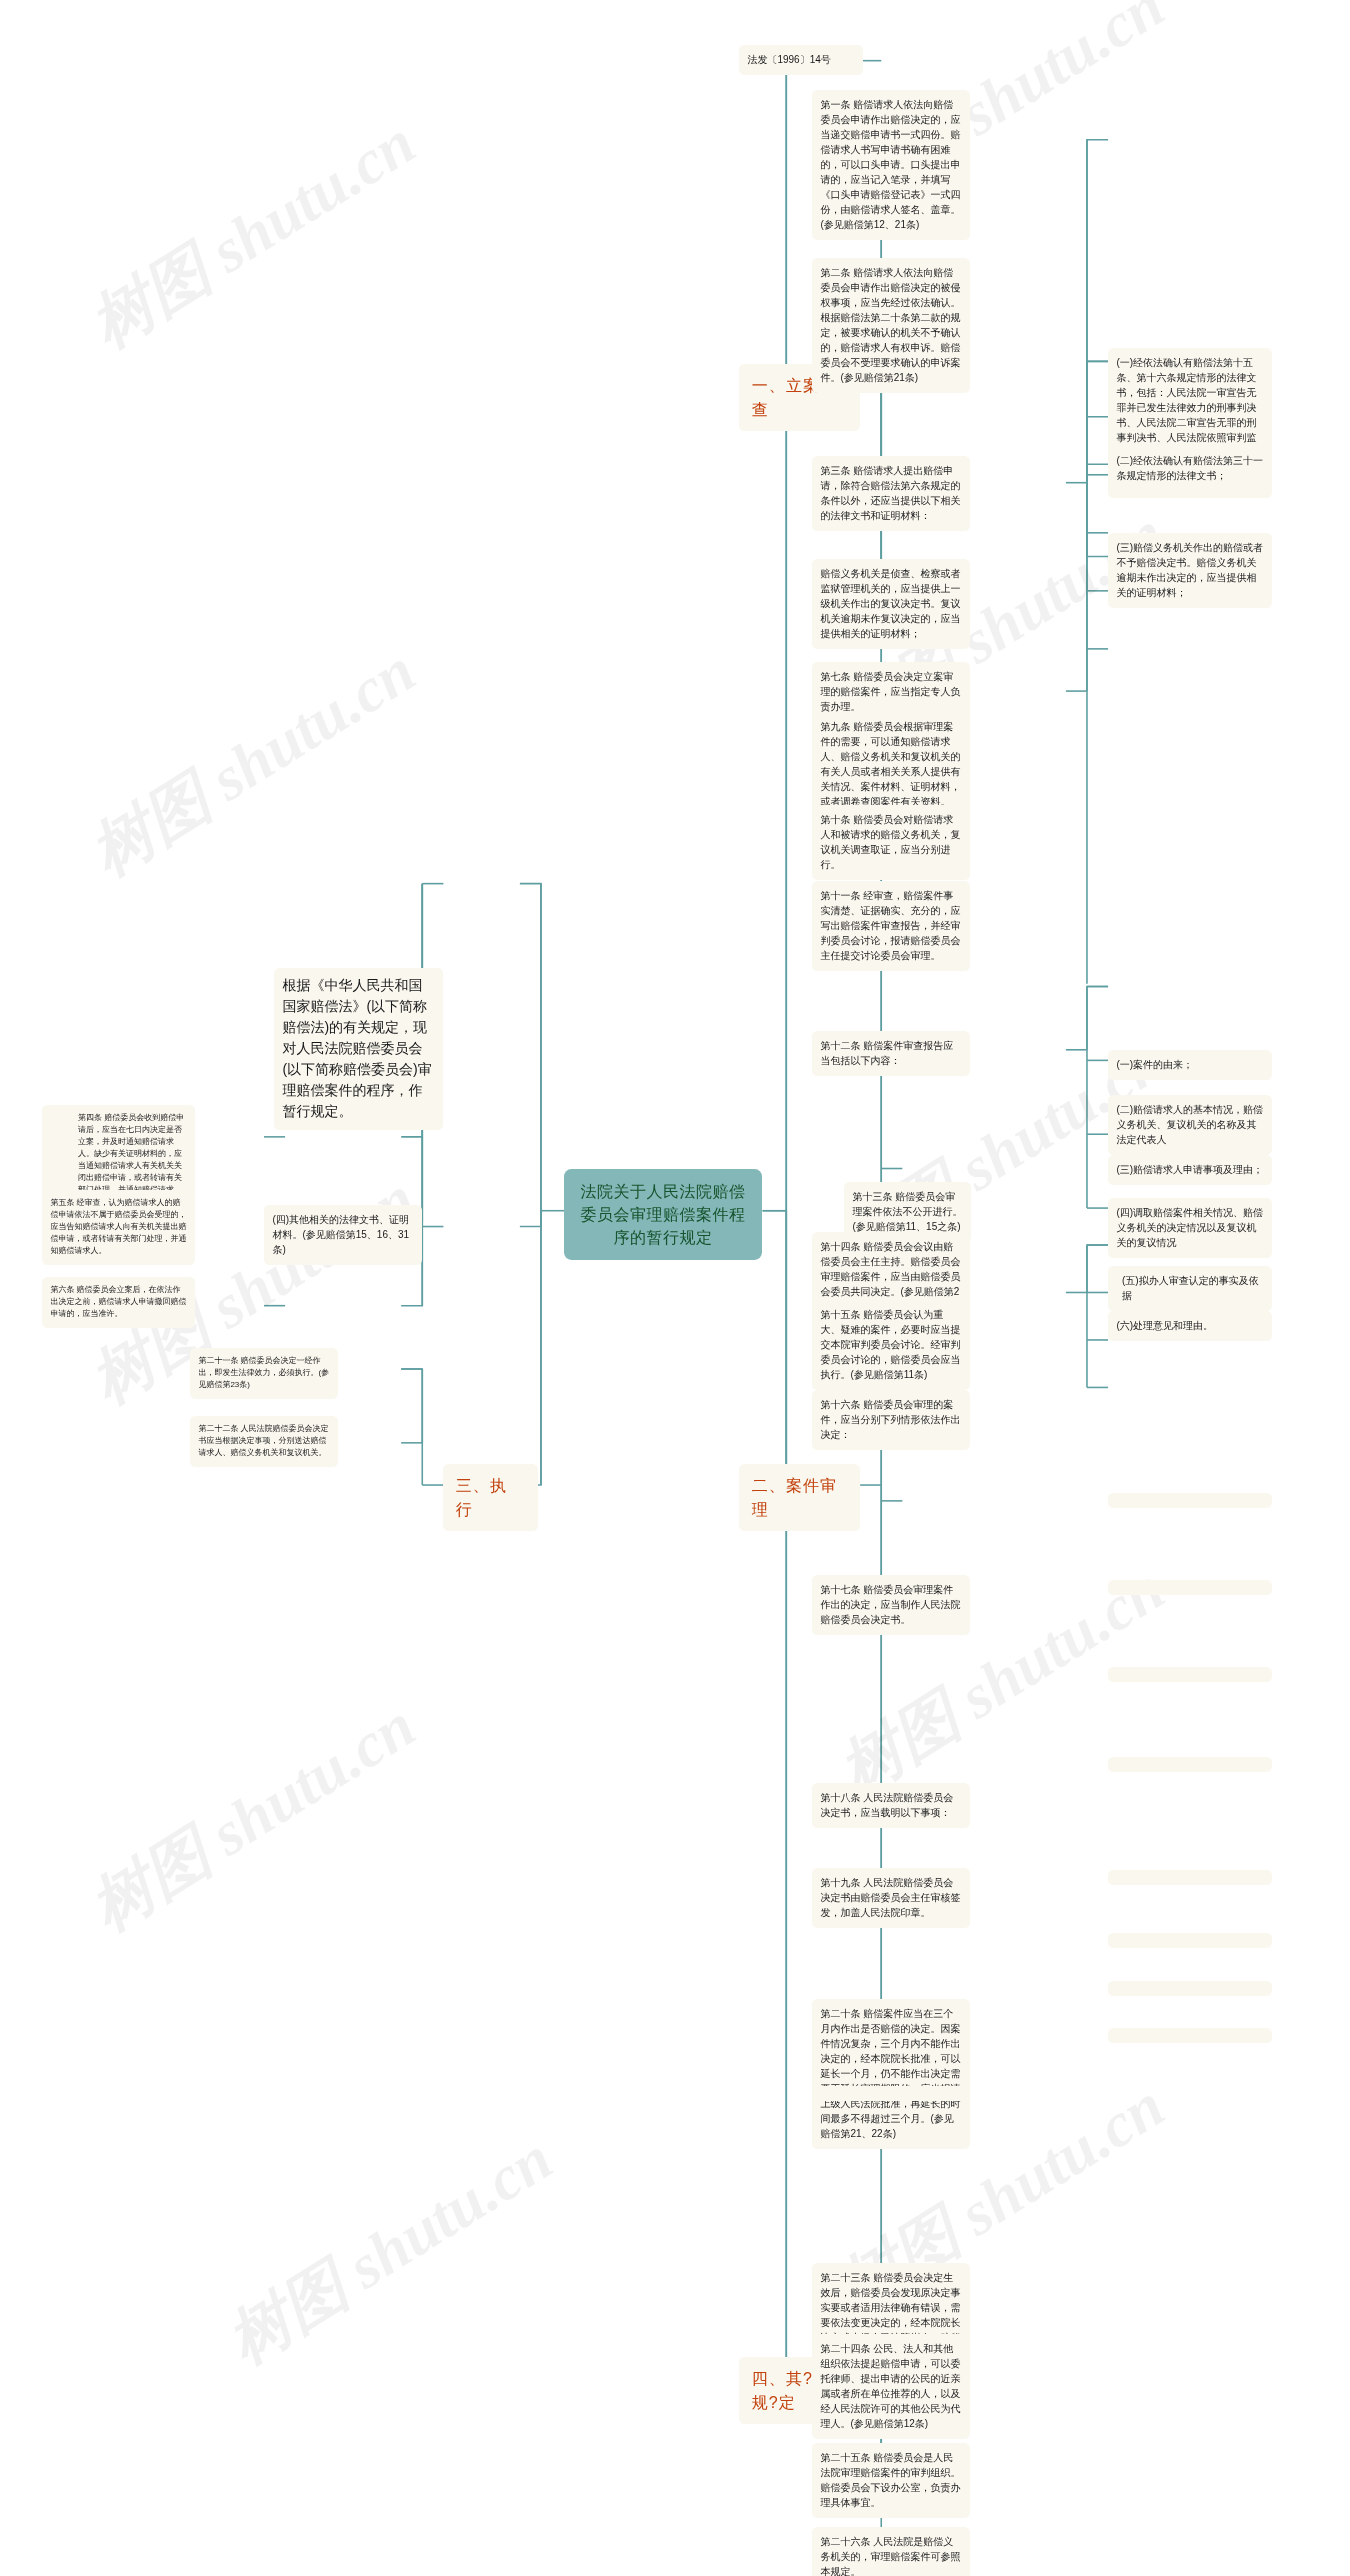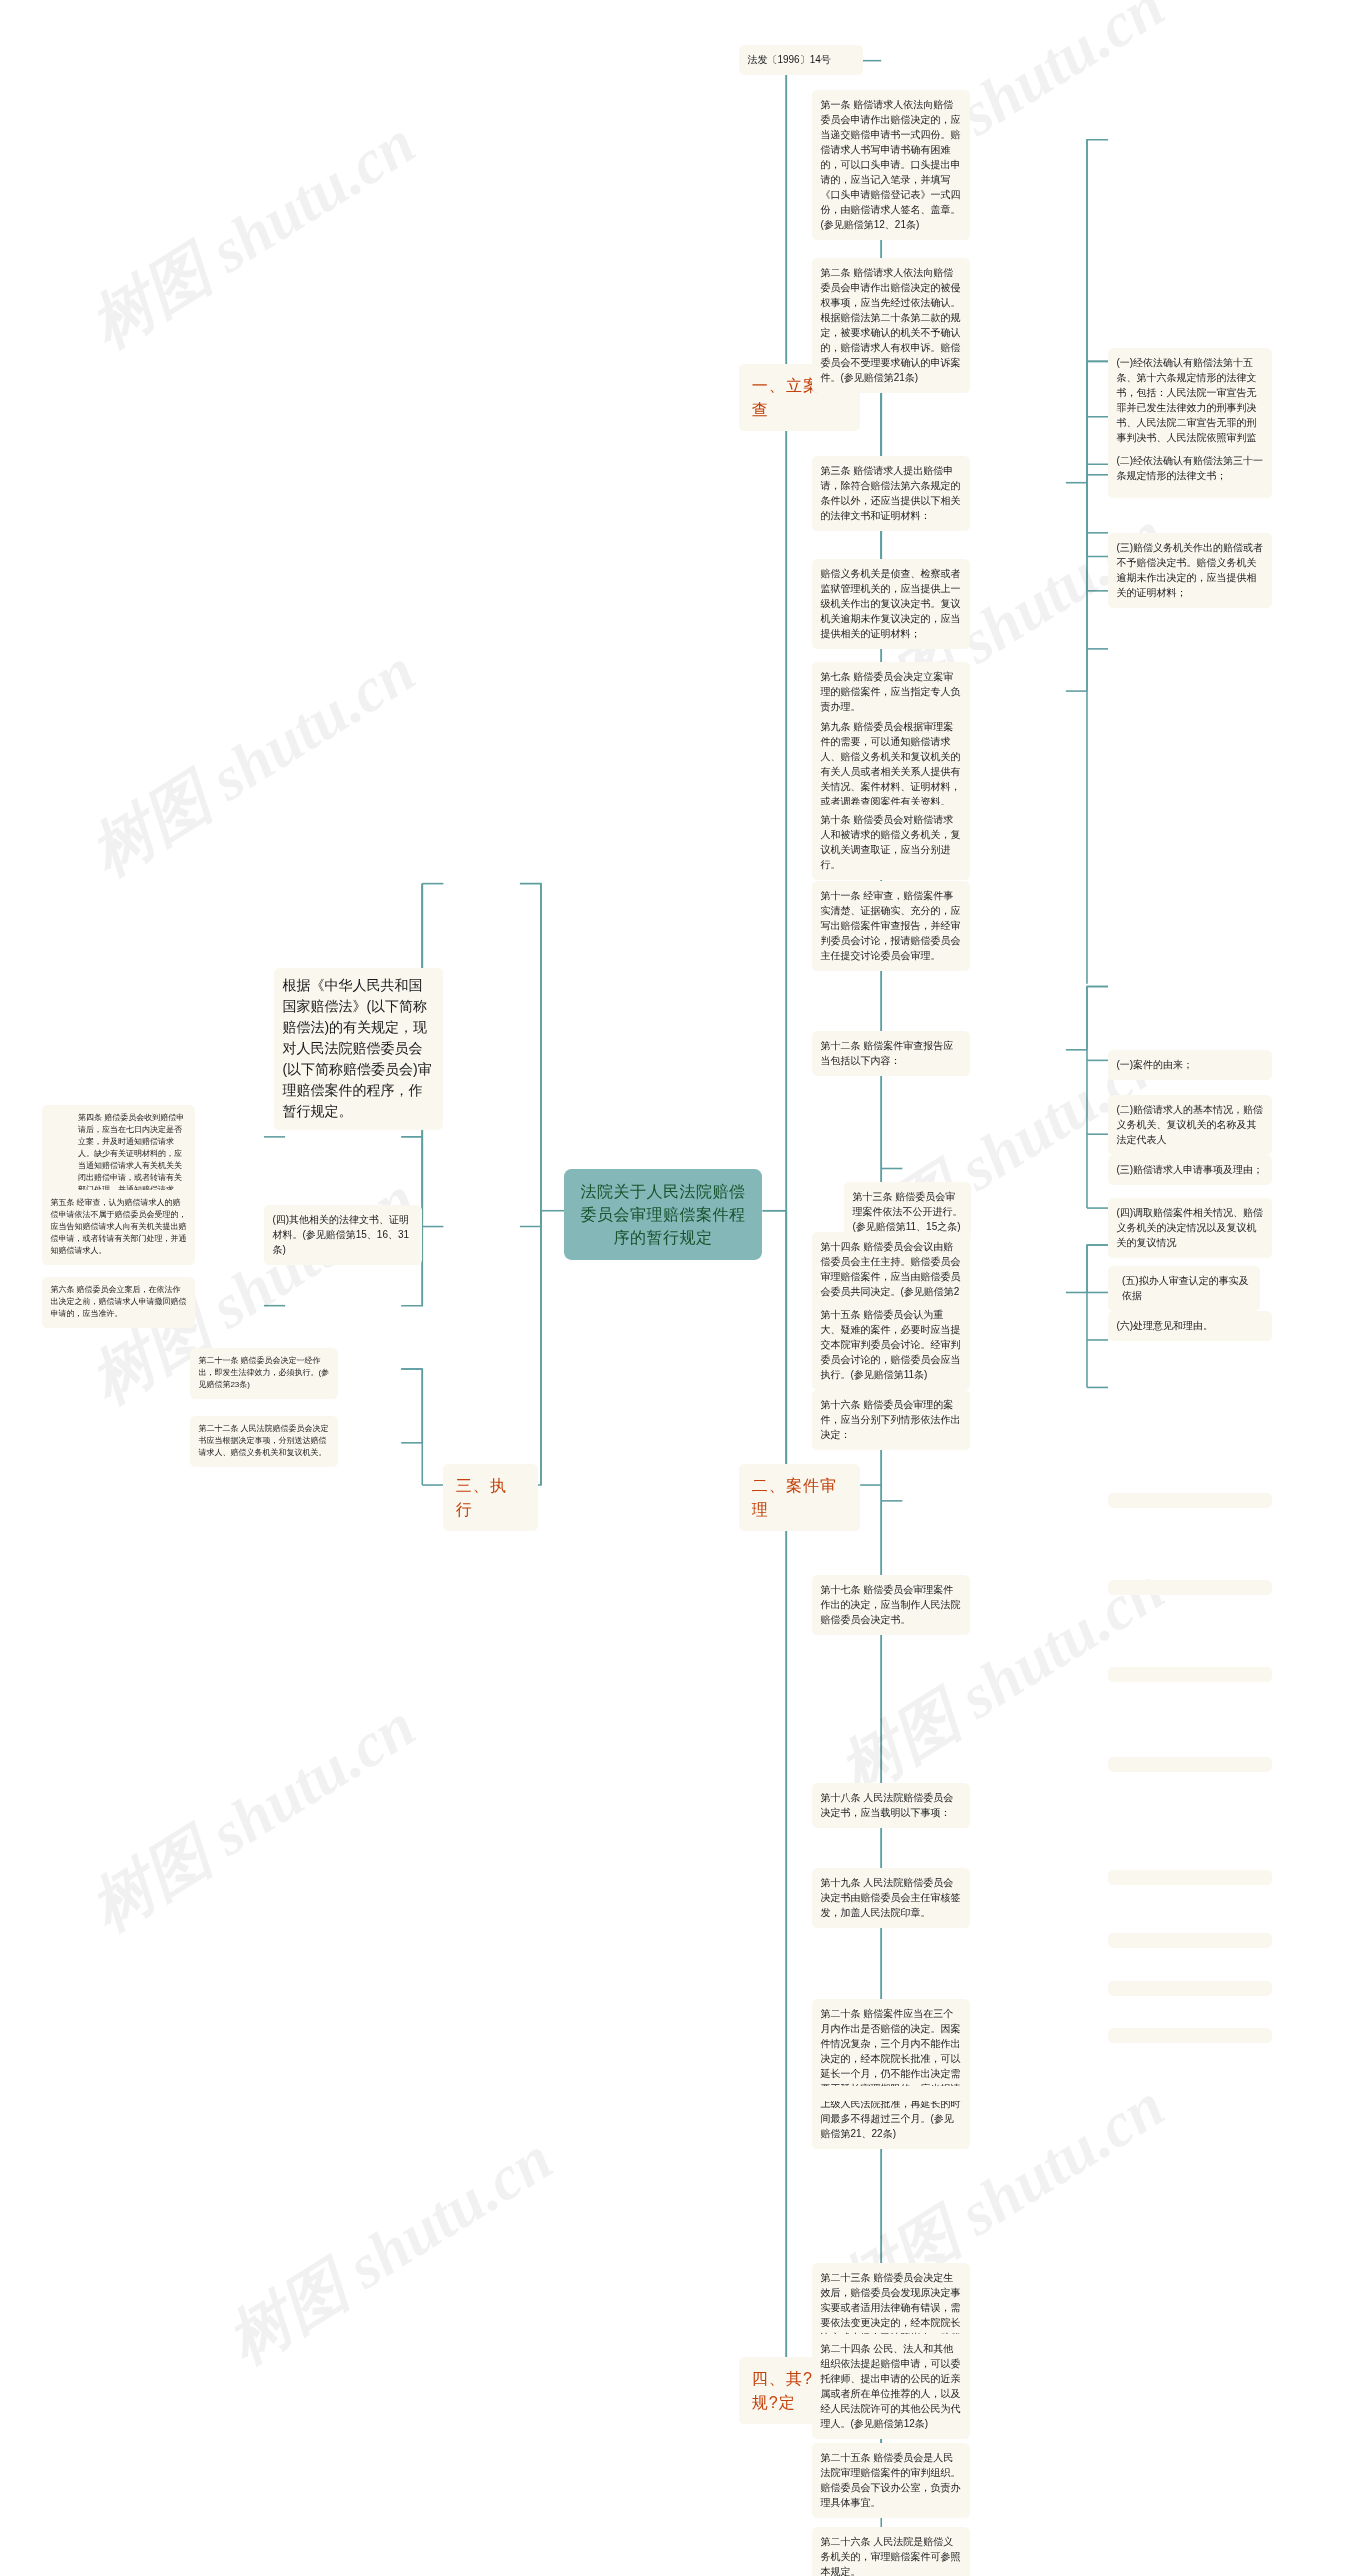--- a/index.html
+++ b/index.html
@@ -197,21 +197,21 @@
   <div class="node n-leaf" style="left:812px;top:1575px;width:158px;">第十七条 赔偿委员会审理案件作出的决定，应当制作人民法院赔偿委员会决定书。</div>
   <div class="node n-leaf" style="left:812px;top:1783px;width:158px;">第十八条 人民法院赔偿委员会决定书，应当载明以下事项：</div>
   <div class="node n-leaf" style="left:812px;top:1868px;width:158px;">第十九条 人民法院赔偿委员会决定书由赔偿委员会主任审核签发，加盖人民法院印章。</div>
   <div class="node n-leaf" style="left:812px;top:1999px;width:158px;">第二十条 赔偿案件应当在三个月内作出是否赔偿的决定。因案件情况复杂，三个月内不能作出决定的，经本院院长批准，可以延长一个月，仍不能作出决定需要再延长审理期限的，应当报请上级人民法院批准，再延长的时间最多不得超过三个月。(参见赔偿第21、22条)</div>
   <div class="node n-leaf" style="left:812px;top:2086px;width:158px;"></div>
 
   <div class="node n-leaf" style="left:1108px;top:1050px;width:164px;">(一)案件的由来；</div>
   <div class="node n-leaf" style="left:1108px;top:1095px;width:164px;">(二)赔偿请求人的基本情况，赔偿义务机关、复议机关的名称及其法定代表人</div>
   <div class="node n-leaf" style="left:1108px;top:1155px;width:164px;">(三)赔偿请求人申请事项及理由；</div>
   <div class="node n-leaf" style="left:1108px;top:1198px;width:164px;">(四)调取赔偿案件相关情况、赔偿义务机关的决定情况以及复议机关的复议情况</div>
-  <div class="node n-leaf" style="left:1108px;top:1266px;width:152px;padding-left:14px;">(五)拟办人审查认定的事实及依据</div>
+  <div class="node n-leaf" style="left:1108px;top:1266px;width:164px;padding-left:14px;">(五)拟办人审查认定的事实及依据</div>
   <div class="node n-leaf" style="left:1108px;top:1311px;width:164px;">(六)处理意见和理由。</div>
 
   <div class="node n-leaf" style="left:1108px;top:1493px;width:164px;"></div>
   <div class="node n-leaf" style="left:1108px;top:1580px;width:164px;"></div>
   <div class="node n-leaf" style="left:1108px;top:1667px;width:164px;"></div>
   <div class="node n-leaf" style="left:1108px;top:1757px;width:164px;"></div>
 
   <div class="node n-leaf" style="left:1108px;top:1870px;width:164px;"></div>
   <div class="node n-leaf" style="left:1108px;top:1933px;width:164px;"></div>
   <div class="node n-leaf" style="left:1108px;top:1981px;width:164px;"></div>

